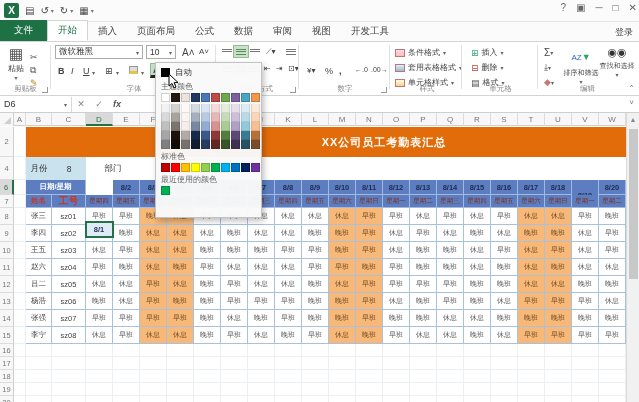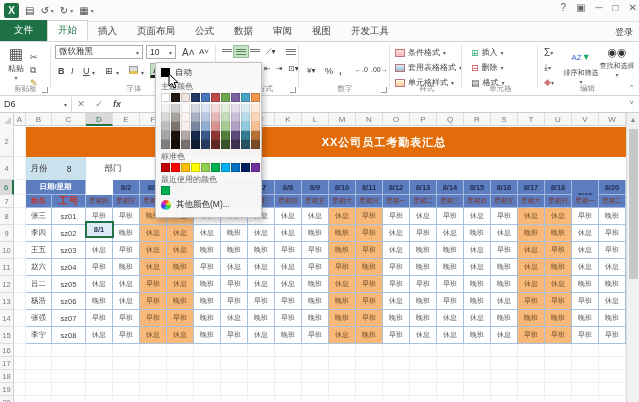--- a/index.html
+++ b/index.html
@@ -844,22 +844,18 @@
         <div class="sw" style="background: rgb(0, 176, 80);"></div>
         <div class="sw" style="background: rgb(0, 176, 240);"></div>
         <div class="sw" style="background: rgb(0, 112, 192);"></div>
         <div class="sw" style="background: rgb(0, 32, 96);"></div>
         <div class="sw" style="background: rgb(112, 48, 160);"></div>
       </div>
     <div class="plabel">最近使用的颜色</div>
     <div id="recentrow" class="swrow">
         <div class="sw" style="background: rgb(0, 176, 80);"></div>
       </div>
-    <div class="pitem" style="margin-top:3px;">
-      <span class="wheel"></span>
-      <span>其他颜色(M)...</span>
-    </div>
   </div>
 
   <svg id="cursor" class="abs" viewBox="0 0 11 15">
     <polygon points="1,0 1,12 4,9.5 6,14 8,13 6,8.7 10,8.5" fill="#fff" stroke="#000" stroke-width="1"></polygon>
   </svg>
 </div>
 
 </body></html>

